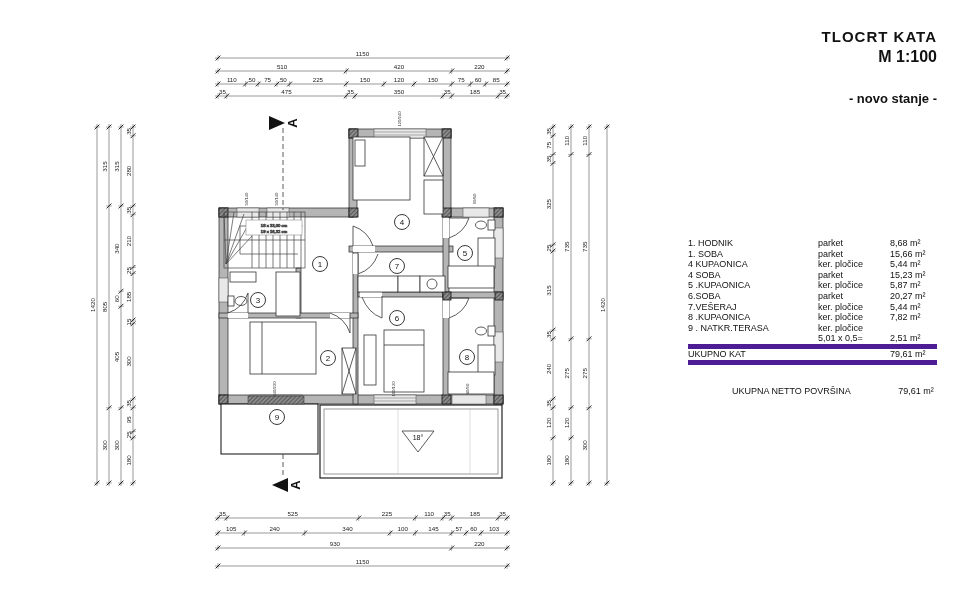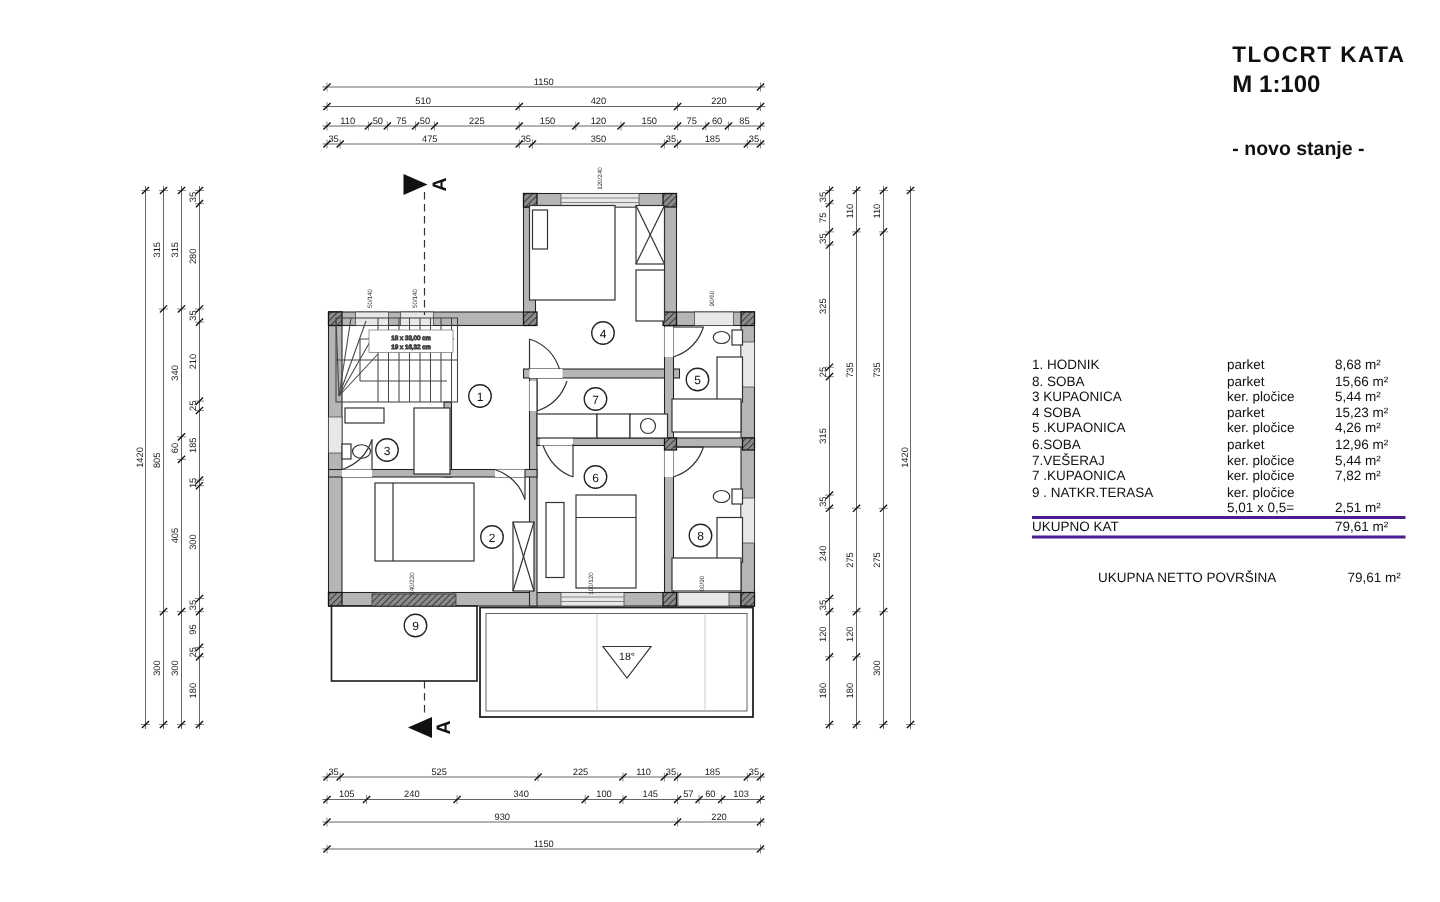--- a/index.html
+++ b/index.html
@@ -1,27 +1,27 @@
 <!DOCTYPE html>
 <html><head>
 <meta charset="utf-8">
 <style>
   html,body{margin:0;padding:0;background:#fff;}
   body{width:960px;height:601px;position:relative;font-family:"Liberation Sans",sans-serif;color:#111;overflow:hidden;}
   #plan-svg{position:absolute;left:0;top:0;}
-  .title-block{position:absolute;top:28px;right:23px;text-align:left;font-weight:bold;line-height:1.25;}
+  .title-block{position:absolute;top:28px;right:23px;text-align:right;font-weight:bold;line-height:1.25;}
   .title-block .t1{font-size:15px;letter-spacing:1px;}
   .title-block .t2{font-size:16px;}
   .title-block .t3{font-size:13px;margin-top:24px;}
   .legend{position:absolute;left:688px;top:238px;width:249px;font-size:9px;line-height:10.6px;}
   .lrow{display:flex;}
   .lrow .c-name{width:130px;}
   .lrow .c-mat{width:72px;}
   .lrow .c-area{width:47px;text-align:left;white-space:nowrap;}
-  .lrow.rule-below{border-bottom:2px solid #4c1d95;}
+  .lrow.rule-below{border-bottom:5px solid #4c1d95;}
   .summary{margin-top:21px;margin-left:44px;}
   .dim-line{stroke:#555;stroke-width:0.6;}
   .dim-ext{stroke:#666;stroke-width:0.5;}
   .dim-tick{stroke:#111;stroke-width:0.9;}
   .dim-txt{font-family:"Liberation Sans",sans-serif;font-size:6.2px;fill:#222;}
   .wall{fill:#b5b5b5;stroke:#222;stroke-width:0.7;}
   .post{fill:url(#h1);stroke:#111;stroke-width:0.8;}
   .win{fill:#e8e8e8;stroke:#444;stroke-width:0.5;}
   .win-dark{fill:#9a9a9a;stroke:#333;stroke-width:0.5;}
   .thin{stroke:#333;stroke-width:0.8;fill:none;}
@@ -559,51 +559,51 @@
   <div class="t3">- novo stanje -</div>
 </div>
 
 <div class="legend">
   <div class="lrow">
       <span class="c-name">1. HODNIK</span>
       <span class="c-mat">parket</span>
       <span class="c-area">8,68  m²</span>
     </div>
   <div class="lrow">
-      <span class="c-name">8. SOBA</span>
+      <span class="c-name">1. SOBA</span>
       <span class="c-mat">parket</span>
       <span class="c-area">15,66 m²</span>
     </div>
   <div class="lrow">
-      <span class="c-name">3  KUPAONICA</span>
+      <span class="c-name">4  KUPAONICA</span>
       <span class="c-mat">ker. pločice</span>
       <span class="c-area">5,44 m²</span>
     </div>
   <div class="lrow">
       <span class="c-name">4  SOBA</span>
       <span class="c-mat">parket</span>
       <span class="c-area">15,23 m²</span>
     </div>
   <div class="lrow">
       <span class="c-name">5 .KUPAONICA</span>
       <span class="c-mat">ker. pločice</span>
-      <span class="c-area">4,26 m²</span>
+      <span class="c-area">5,87 m²</span>
     </div>
   <div class="lrow">
       <span class="c-name">6.SOBA</span>
       <span class="c-mat">parket</span>
-      <span class="c-area">12,96 m²</span>
+      <span class="c-area">20,27 m²</span>
     </div>
   <div class="lrow">
       <span class="c-name">7.VEŠERAJ</span>
       <span class="c-mat">ker. pločice</span>
       <span class="c-area">5,44 m²</span>
     </div>
   <div class="lrow">
-      <span class="c-name">7 .KUPAONICA</span>
+      <span class="c-name">8 .KUPAONICA</span>
       <span class="c-mat">ker. pločice</span>
       <span class="c-area">7,82 m²</span>
     </div>
   <div class="lrow">
       <span class="c-name">9 . NATKR.TERASA</span>
       <span class="c-mat">ker. pločice</span>
       <span class="c-area"></span>
     </div>
   <div class="lrow rule-below">
       <span class="c-name"></span>

